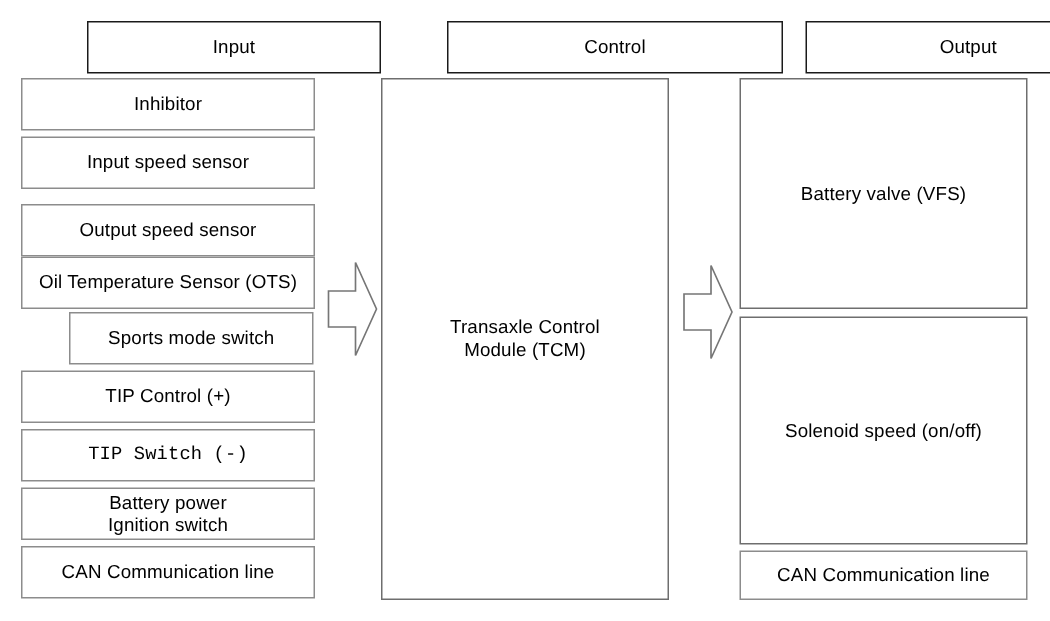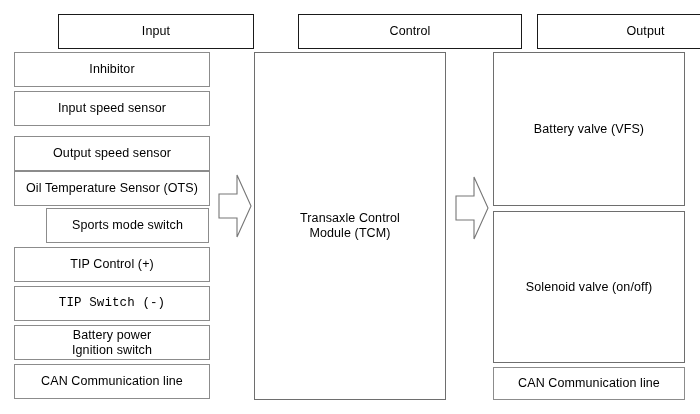--- a/index.html
+++ b/index.html
@@ -134,20 +134,20 @@
 
   <div class="box header" style="left:493px; top:14px; width:192px; height:35px;padding-left:25px;">
     <span>Output</span>
   </div>
 
   <div class="box tall" style="left:493px; top:52px; width:192px; height:154px;">
     <span>Battery valve (VFS)</span>
   </div>
 
   <div class="box tall" style="left:493px; top:211px; width:192px; height:152px;">
-    <span>Solenoid valve (on/off)</span>
+    <span>Solenoid speed (on/off)</span>
   </div>
 
   <div class="box" style="left:493px; top:367px; width:192px; height:33px;">
     <span>CAN Communication line</span>
   </div>
 
 </div>
 
 </body></html>

